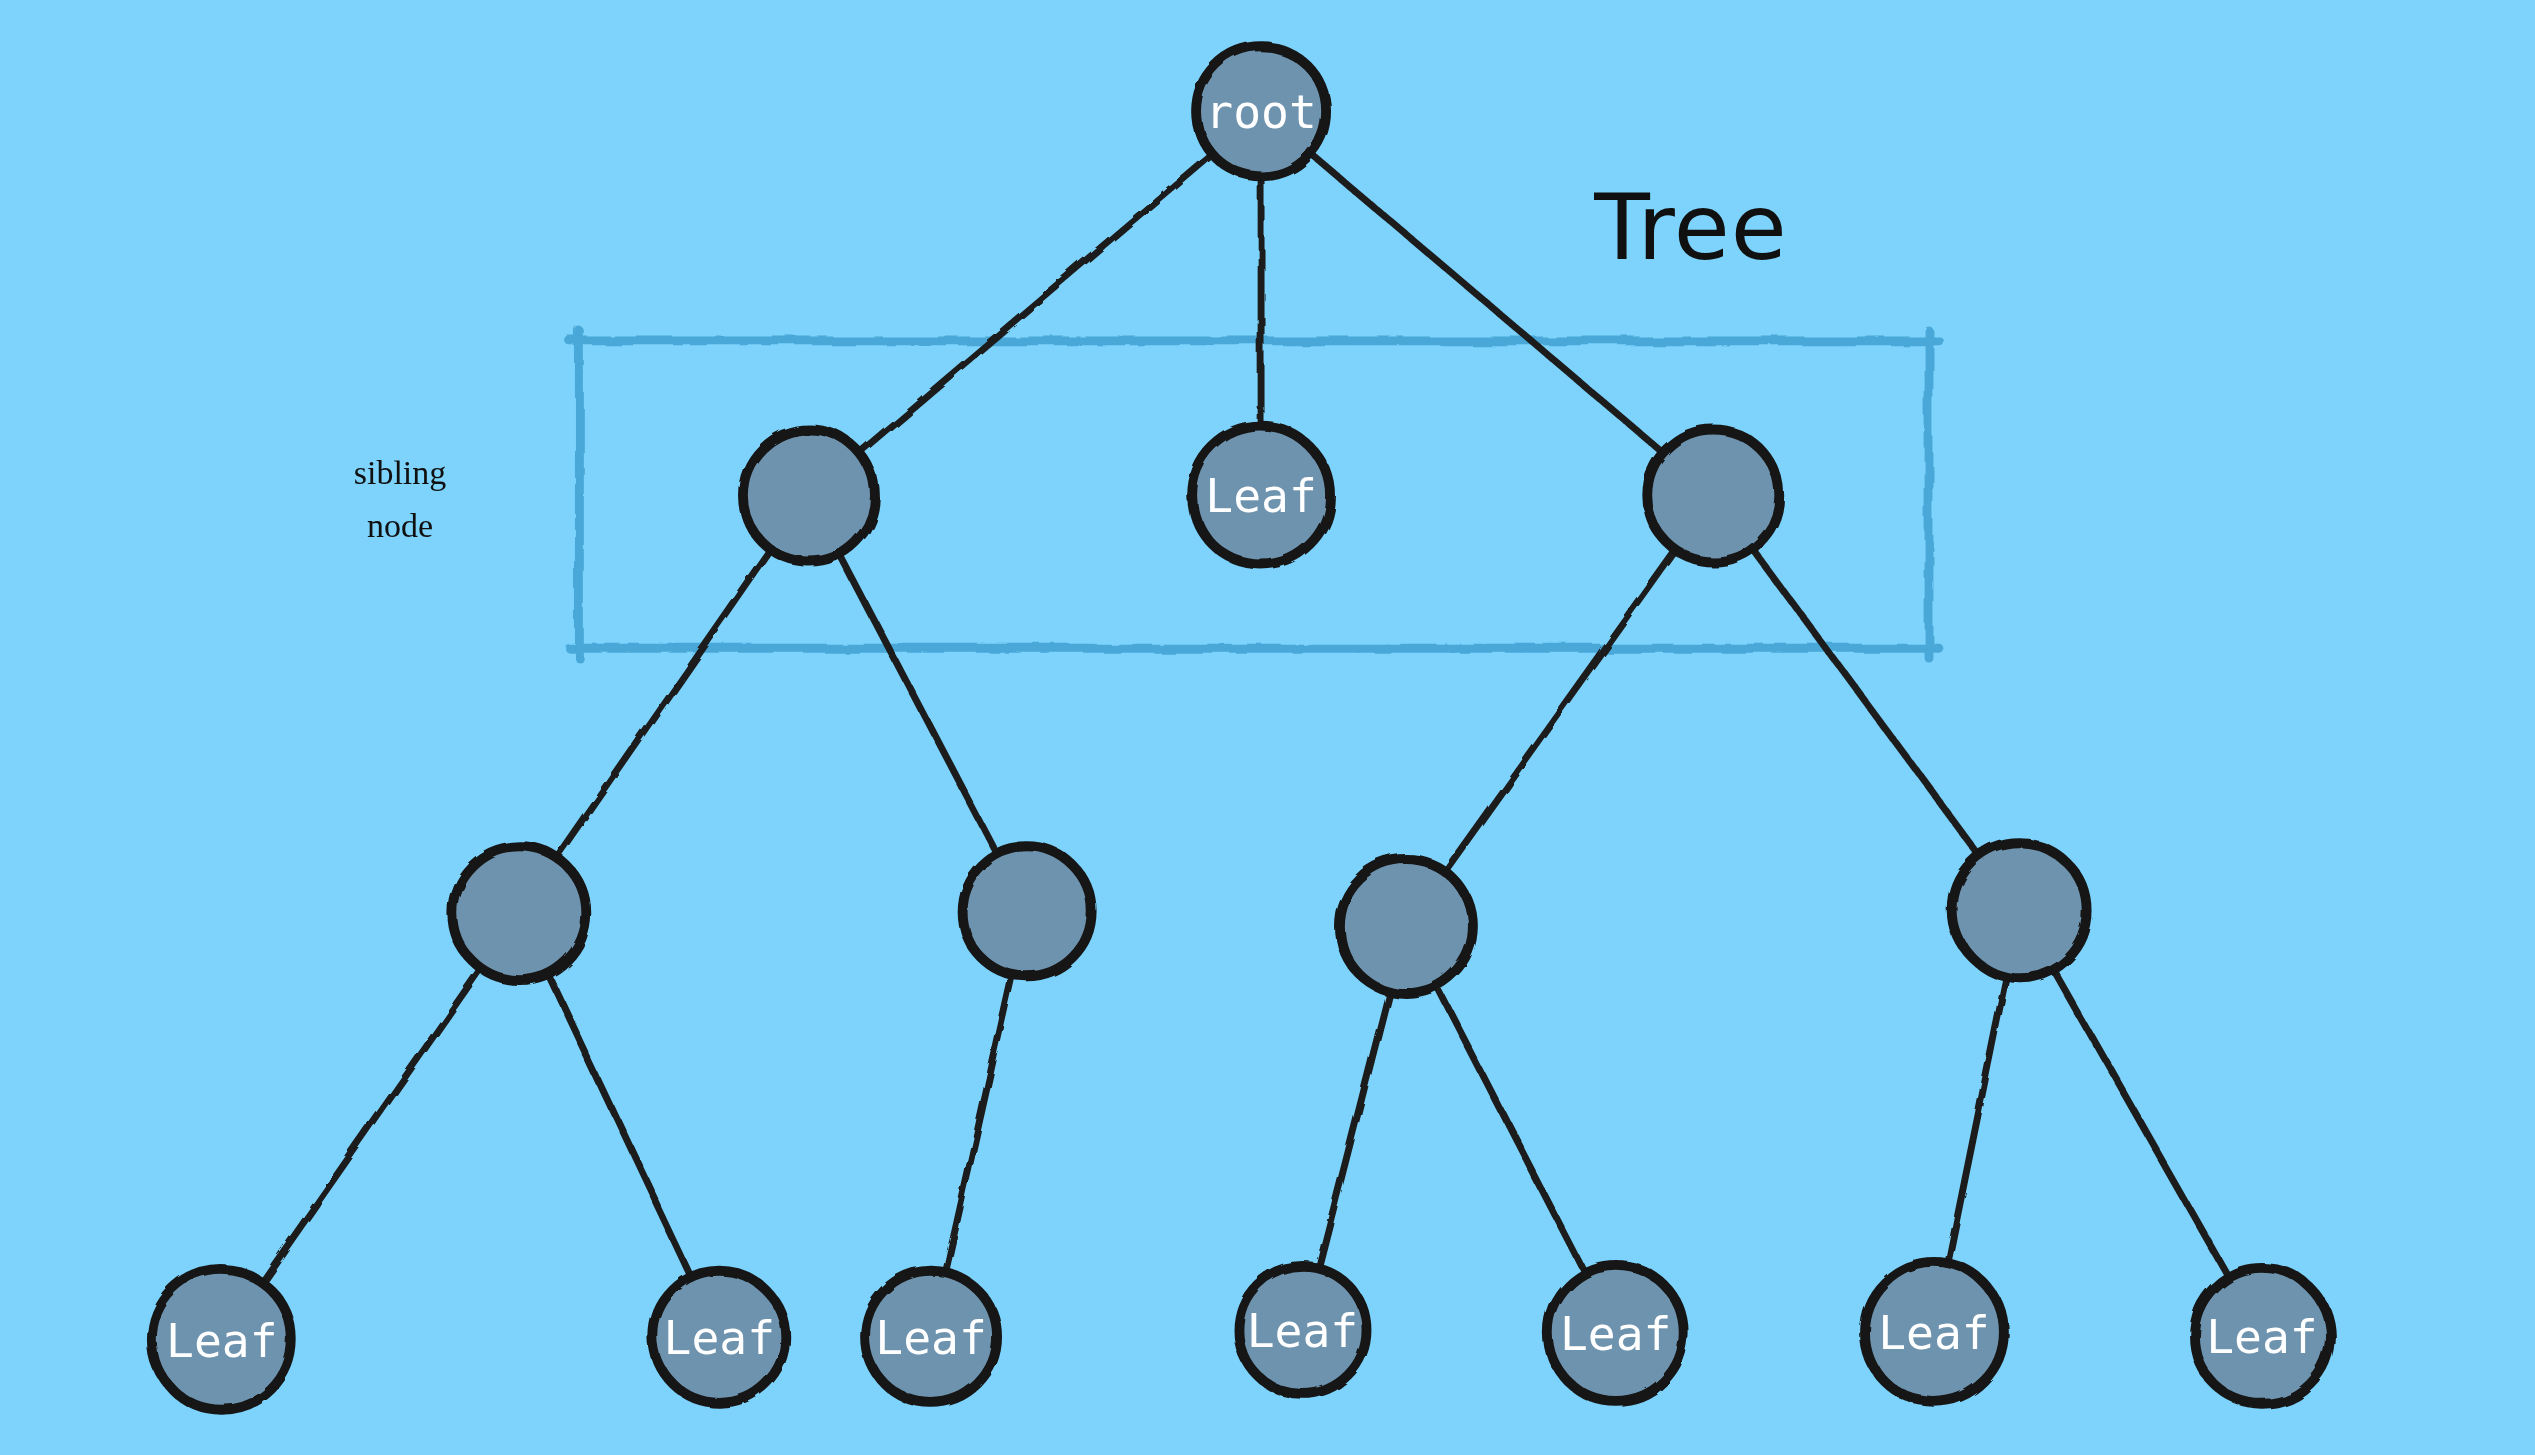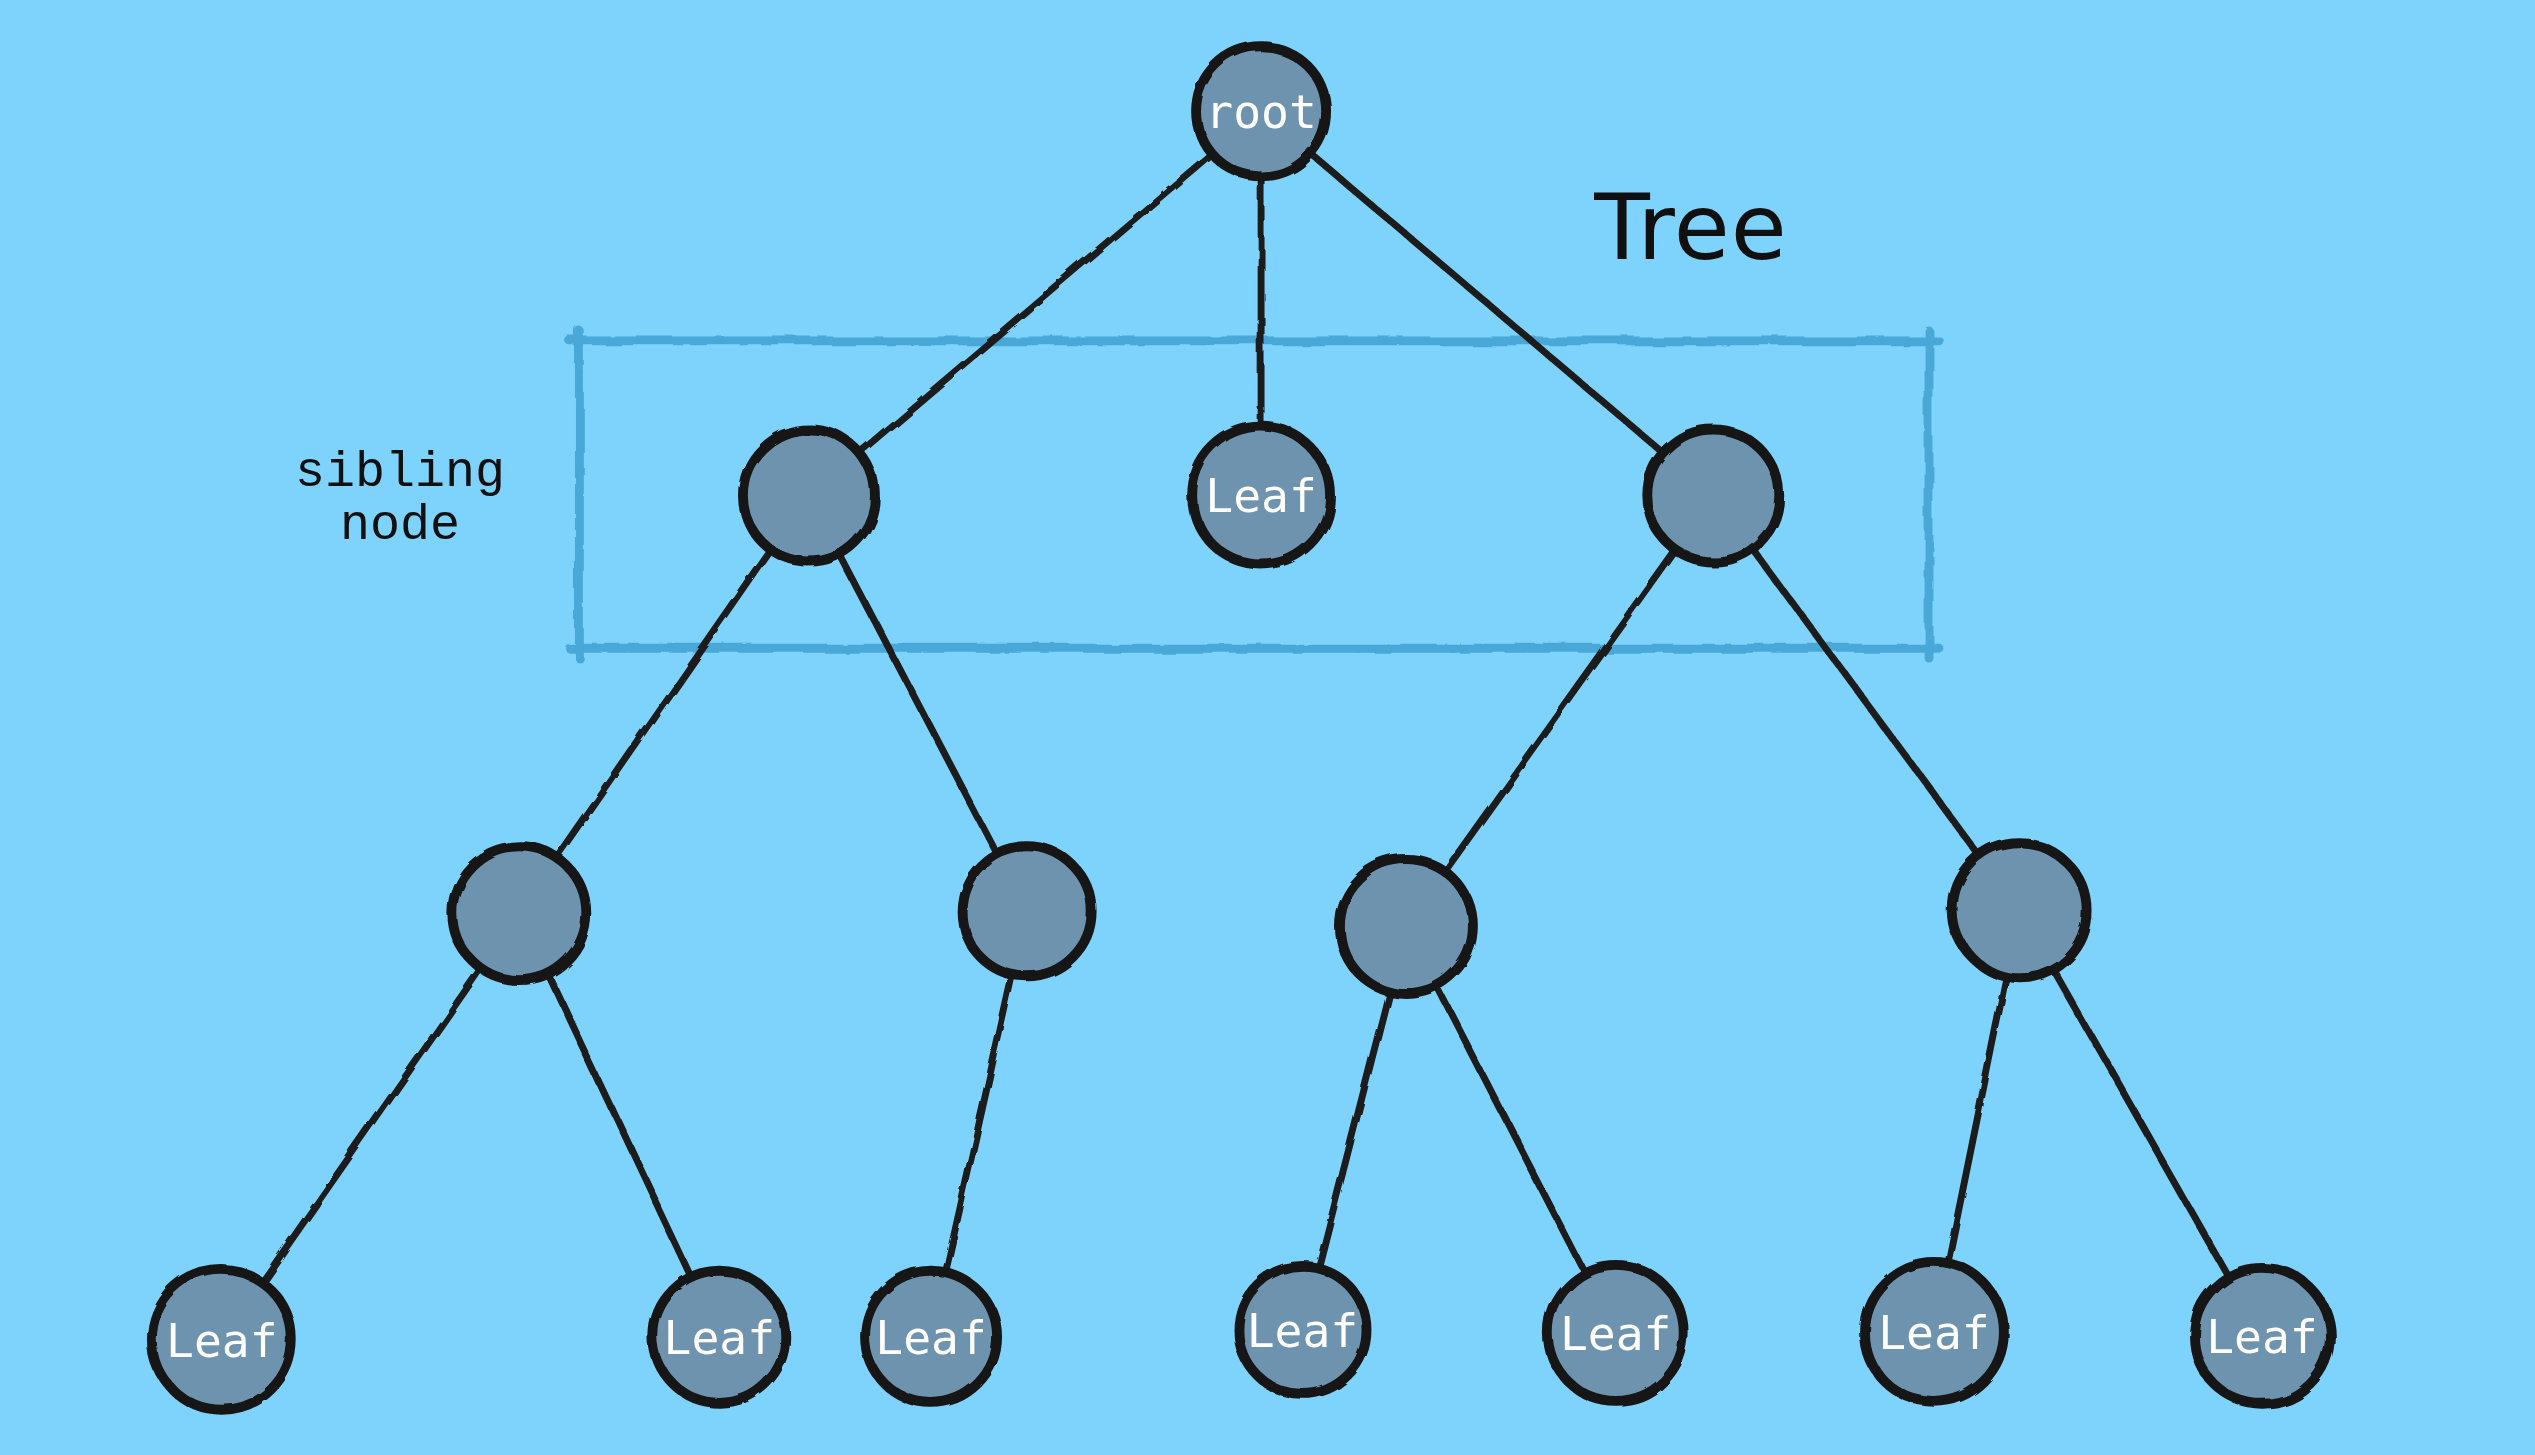--- a/index.html
+++ b/index.html
@@ -34,22 +34,22 @@
     line-height: 1.05;
     color: #101010;
     letter-spacing: 1px;
   }
   .sibling-label {
     position: absolute;
     left: 203px;
     top: 446px;
     width: 394px;
     text-align: center;
-    font-family: Liberation Mono, monospace;
-    font-size: 50px;
+    font-family: Liberation Serif, serif;
+    font-size: 34px;
     line-height: 53px;
     color: #101010;
     white-space: pre-line;
   }
   .node-label-text {
     font-family: "DejaVu Sans Mono", "Liberation Mono", monospace;
     font-size: 47px;
     fill: #ffffff;
   }
 </style>

